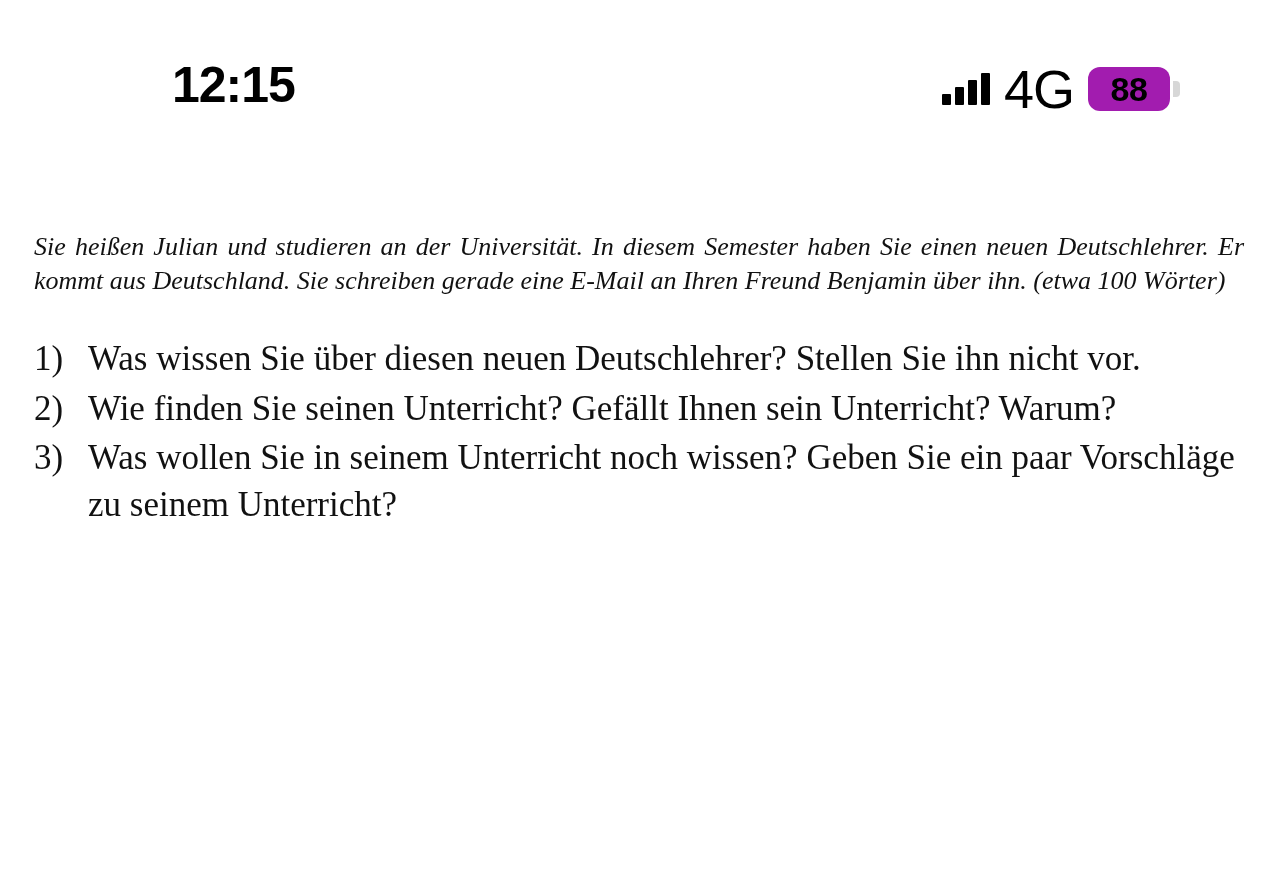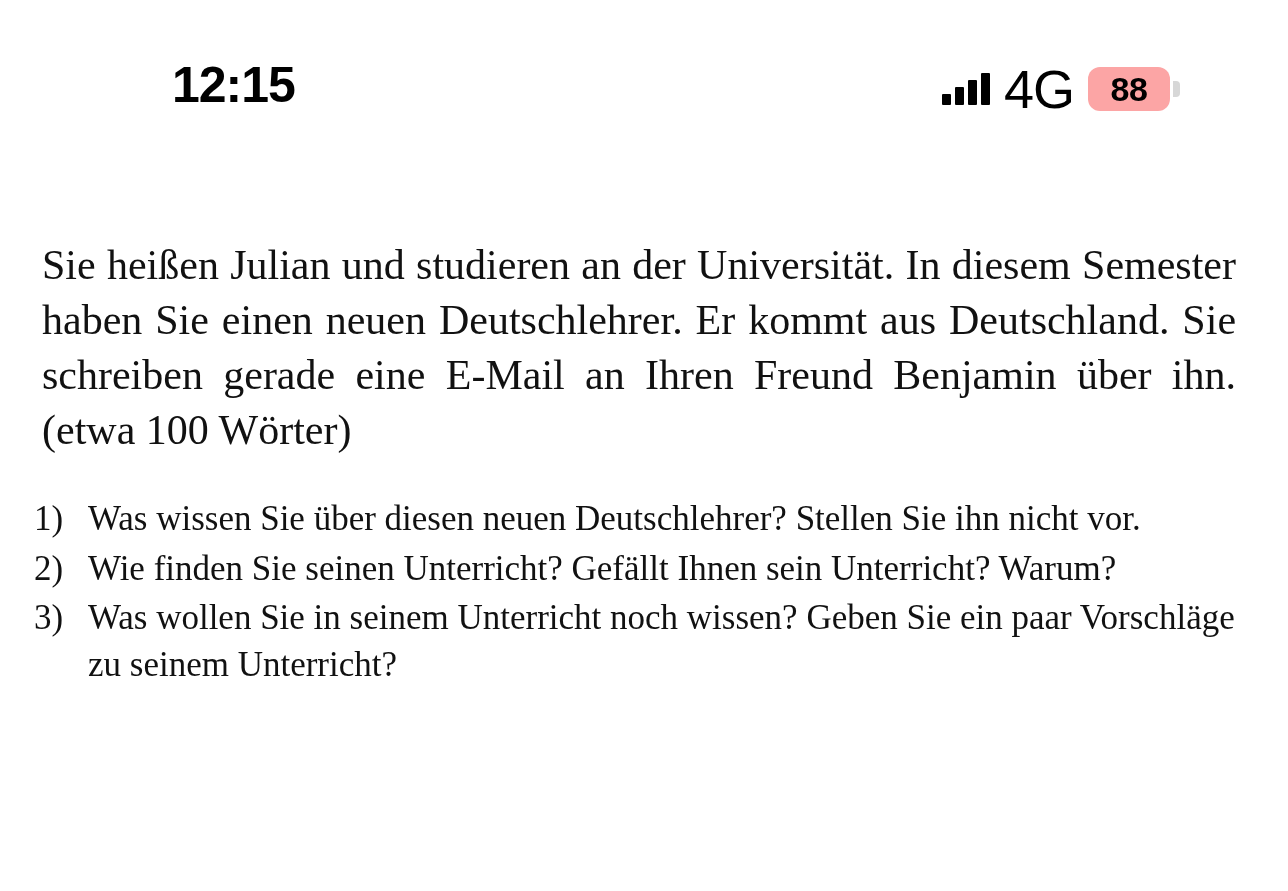--- a/index.html
+++ b/index.html
@@ -68,21 +68,21 @@
   }
 
   .battery {
     position: relative;
     display: flex;
     align-items: center;
   }
   .battery-body {
     width: 82px;
     height: 44px;
-    background: #fca5a5;
+    background: #a21caf;
     border-radius: 12px;
     display: flex;
     align-items: center;
     justify-content: center;
   }
   .battery-level {
     font-family: "Liberation Sans", sans-serif;
     font-weight: bold;
     font-size: 34px;
     color: #000000;
@@ -105,24 +105,25 @@
   }
   .doc-title {
     text-align: center;
     font-family: "Liberation Serif", serif;
     font-weight: bold;
     font-size: 43px;
     margin: 0 0 22px 0;
     letter-spacing: 0px;
   }
   .intro {
-    font-size: 42px;
+    font-size: 26px;
     line-height: 1.31;
     text-align: justify;
-    margin: 8px;
+    margin: 0;
+    font-style: italic;
   }
   .intro .last-line { text-align: left; }
 
   .task-list {
     margin: 38px 0 0 0;
     padding: 0;
     list-style: none;
   }
   .task-item {
     display: flex;

